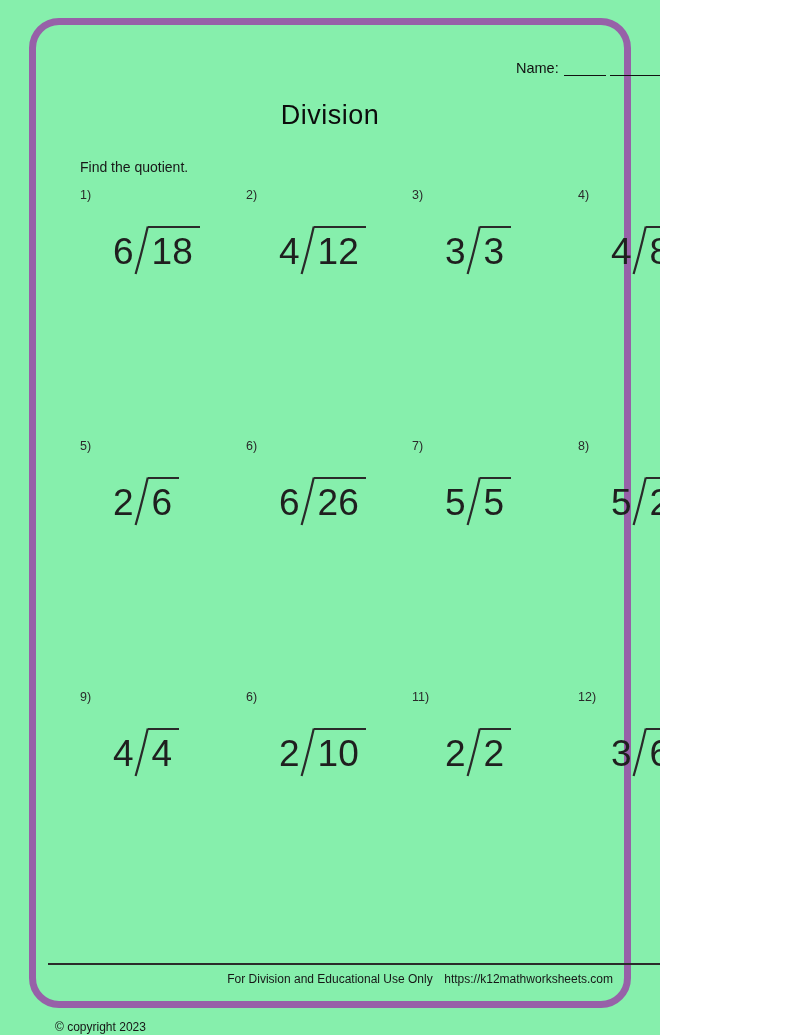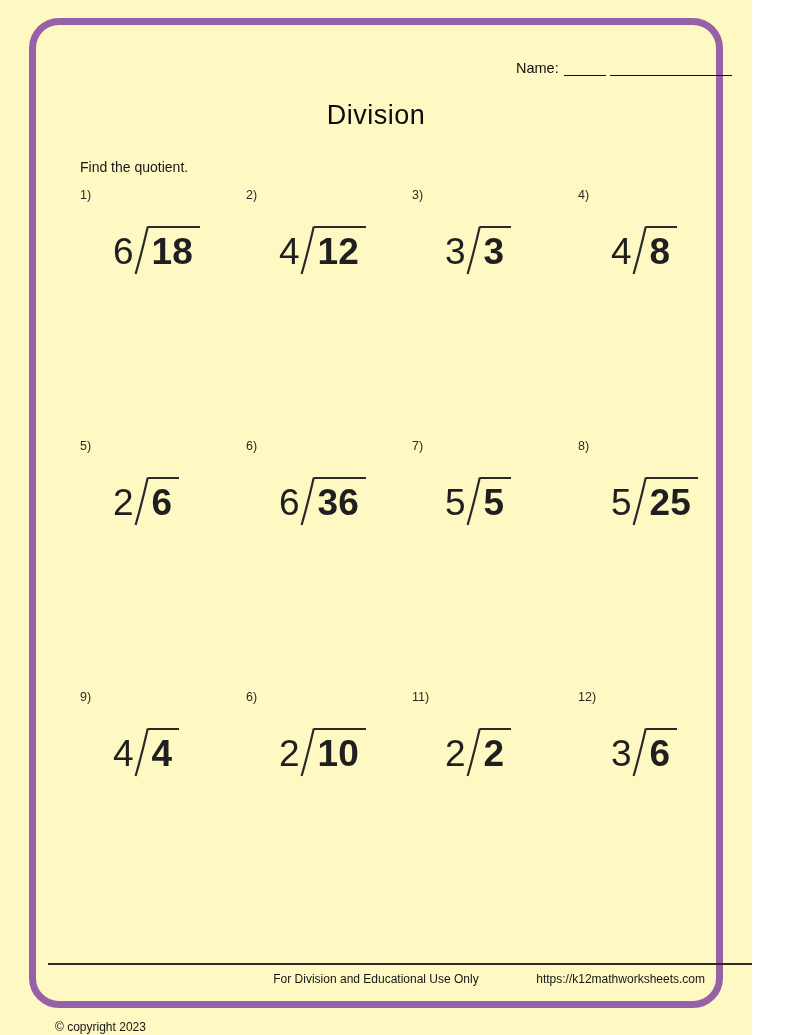--- a/index.html
+++ b/index.html
@@ -4,25 +4,24 @@
 <style>
   html, body {
     margin: 0;
     padding: 0;
     background: #ffffff;
     font-family: "Liberation Sans", "DejaVu Sans", sans-serif;
     color: #1c1c1c;
   }
   .sheet {
     position: relative;
-    width: 732px;
+    width: 660px;
     height: 1035px;
-    background: #fef9c3;
+    background: #86efac;
     overflow: hidden;
-    padding-left: 20px;
   }
   .page-border {
     position: absolute;
     left: 29px;
     top: 18px;
     right: 29px;
     bottom: 27px;
     border: 7px solid #9761A8;
     border-radius: 30px;
     pointer-events: none;
@@ -87,21 +86,20 @@
   }
   .divisor {
     padding-top: 4px;
     line-height: 44px;
   }
   .bracket-icon { display: block; margin-right: -1px; }
   .dividend {
     border-top: 2.3px solid #2a2a2a;
     padding: 2px 7px 0 4px;
     line-height: 44px;
-    font-weight: bold;
   }
   .footer-rule {
     position: absolute;
     left: 48px;
     top: 963px;
     width: 706px;
     height: 2px;
     background: #2b2b2b;
   }
   .footer-text {
@@ -186,21 +184,21 @@
       </div>
     </div>
 
     <div class="problem-cell">
       <div class="problem-number">6)</div>
       <div class="problem">
         <span class="divisor">6</span>
         <svg class="bracket-icon" width="15" height="49" viewBox="0 0 15 49">
           <path d="M13.8 0.6 Q8.5 24 1.6 48" fill="none" stroke="#2a2a2a" stroke-width="2.2"></path>
         </svg>
-        <span class="dividend">36</span>
+        <span class="dividend">26</span>
       </div>
     </div>
 
     <div class="problem-cell">
       <div class="problem-number">7)</div>
       <div class="problem">
         <span class="divisor">5</span>
         <svg class="bracket-icon" width="15" height="49" viewBox="0 0 15 49">
           <path d="M13.8 0.6 Q8.5 24 1.6 48" fill="none" stroke="#2a2a2a" stroke-width="2.2"></path>
         </svg>

